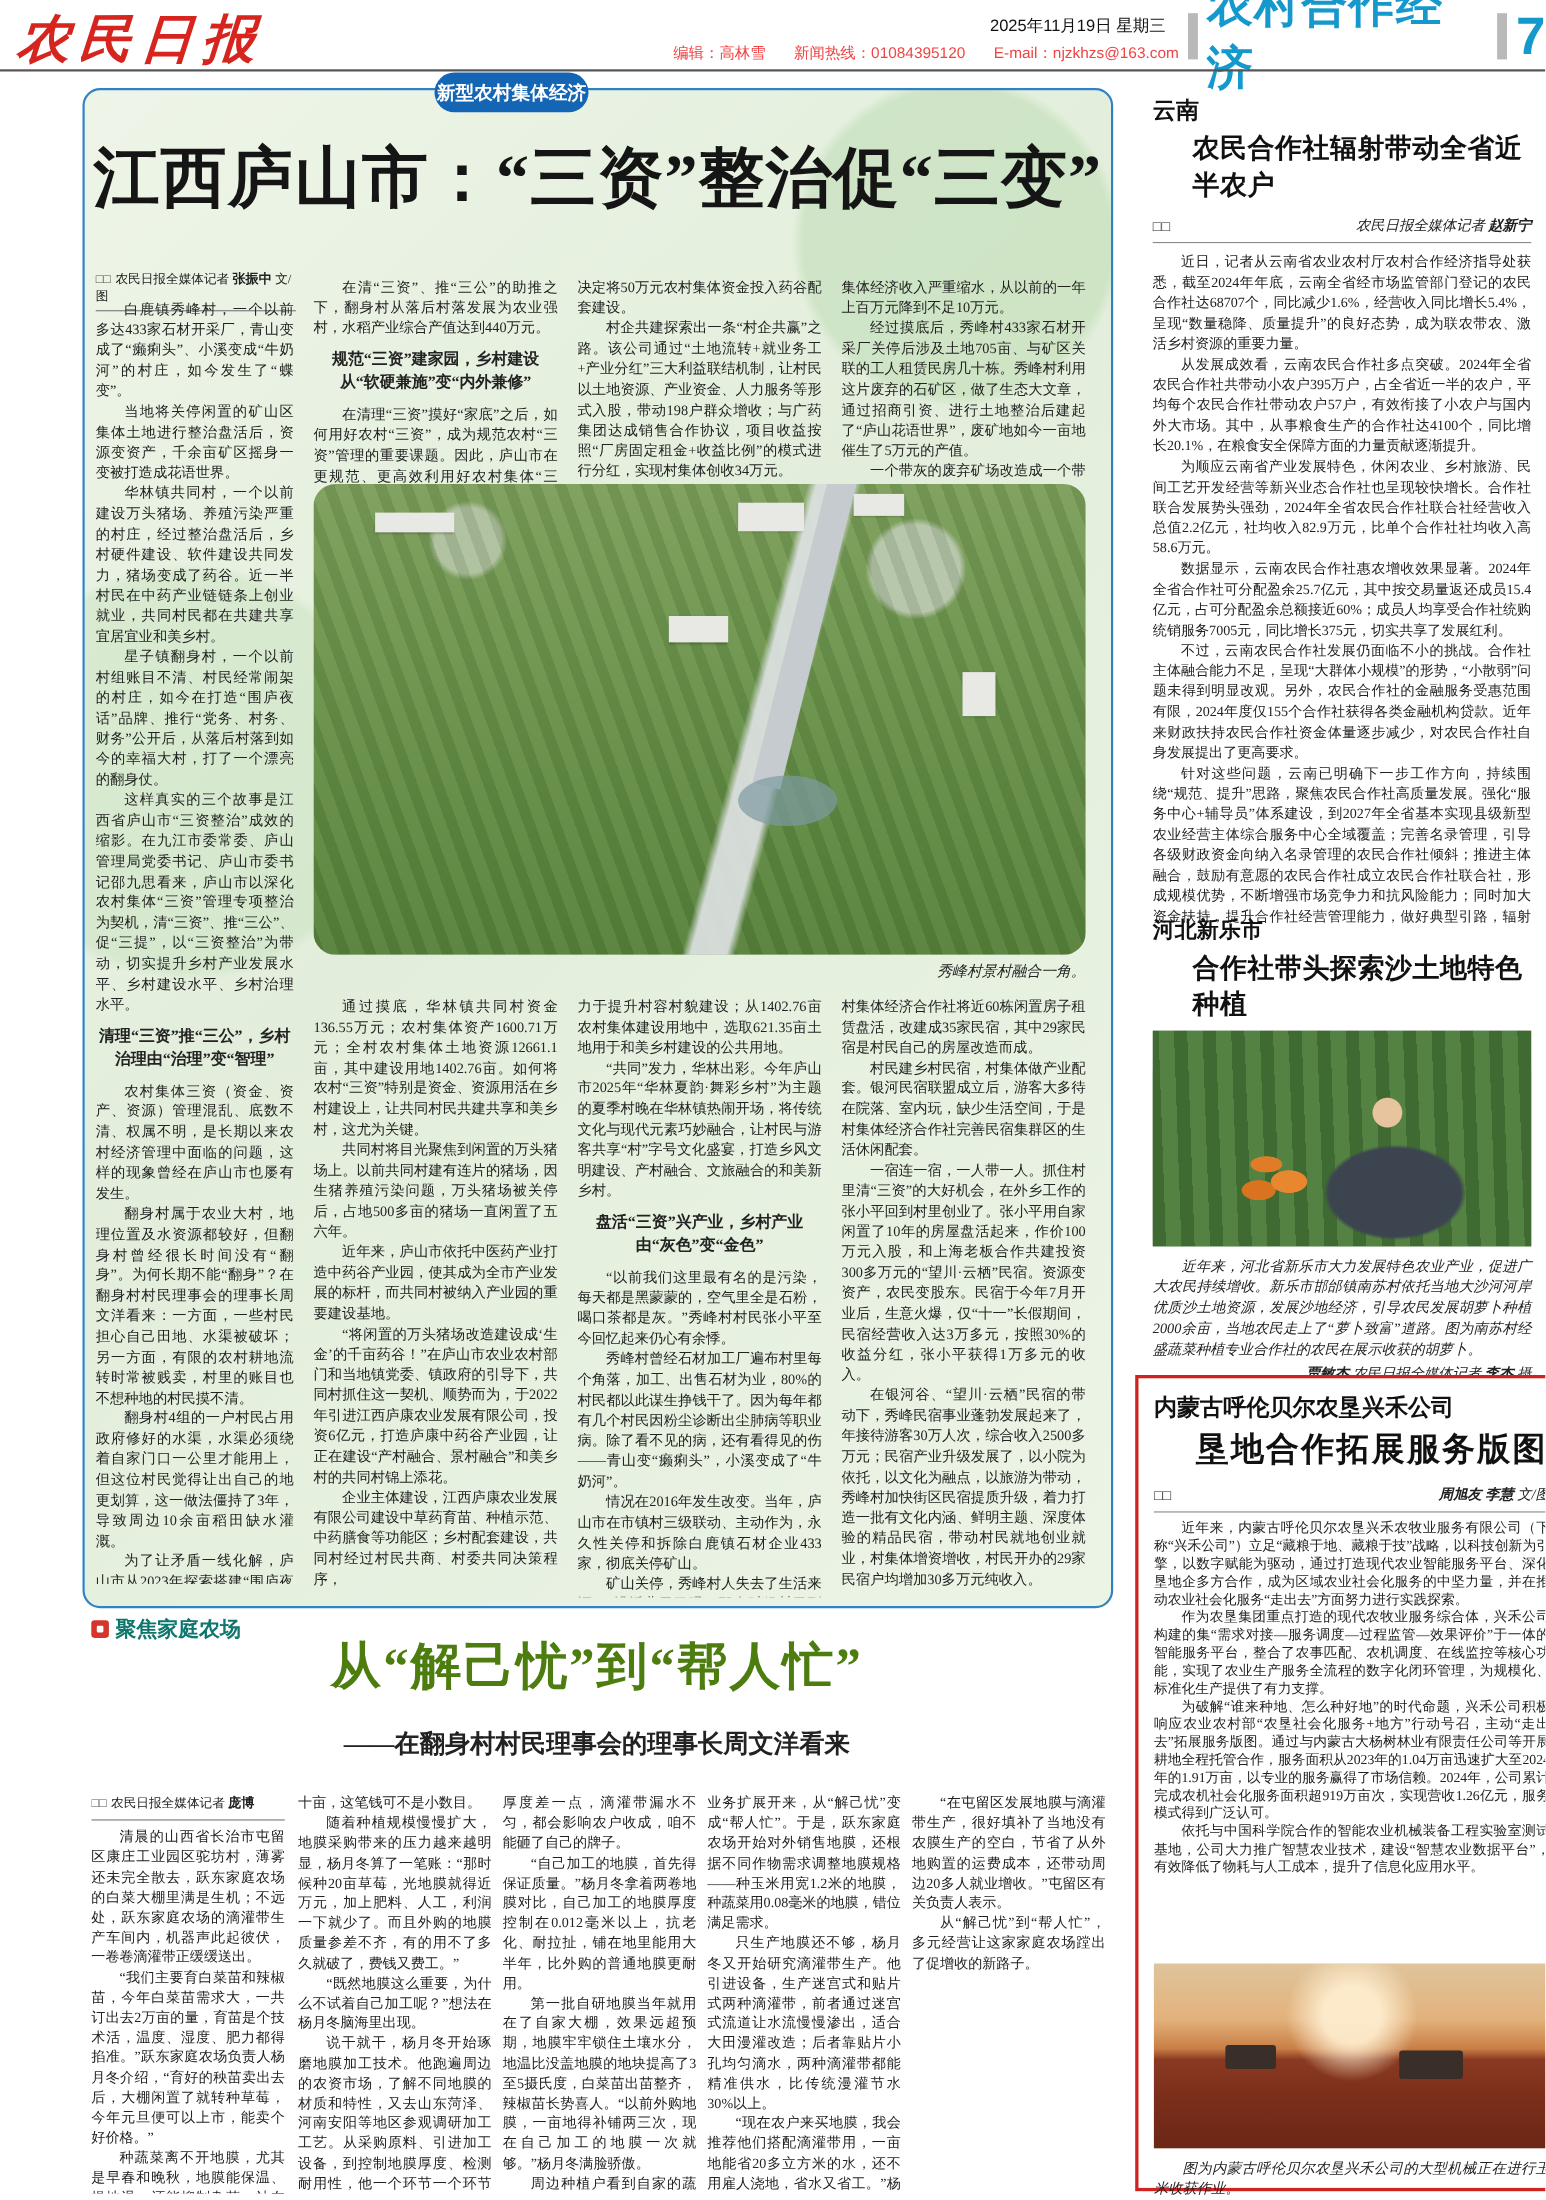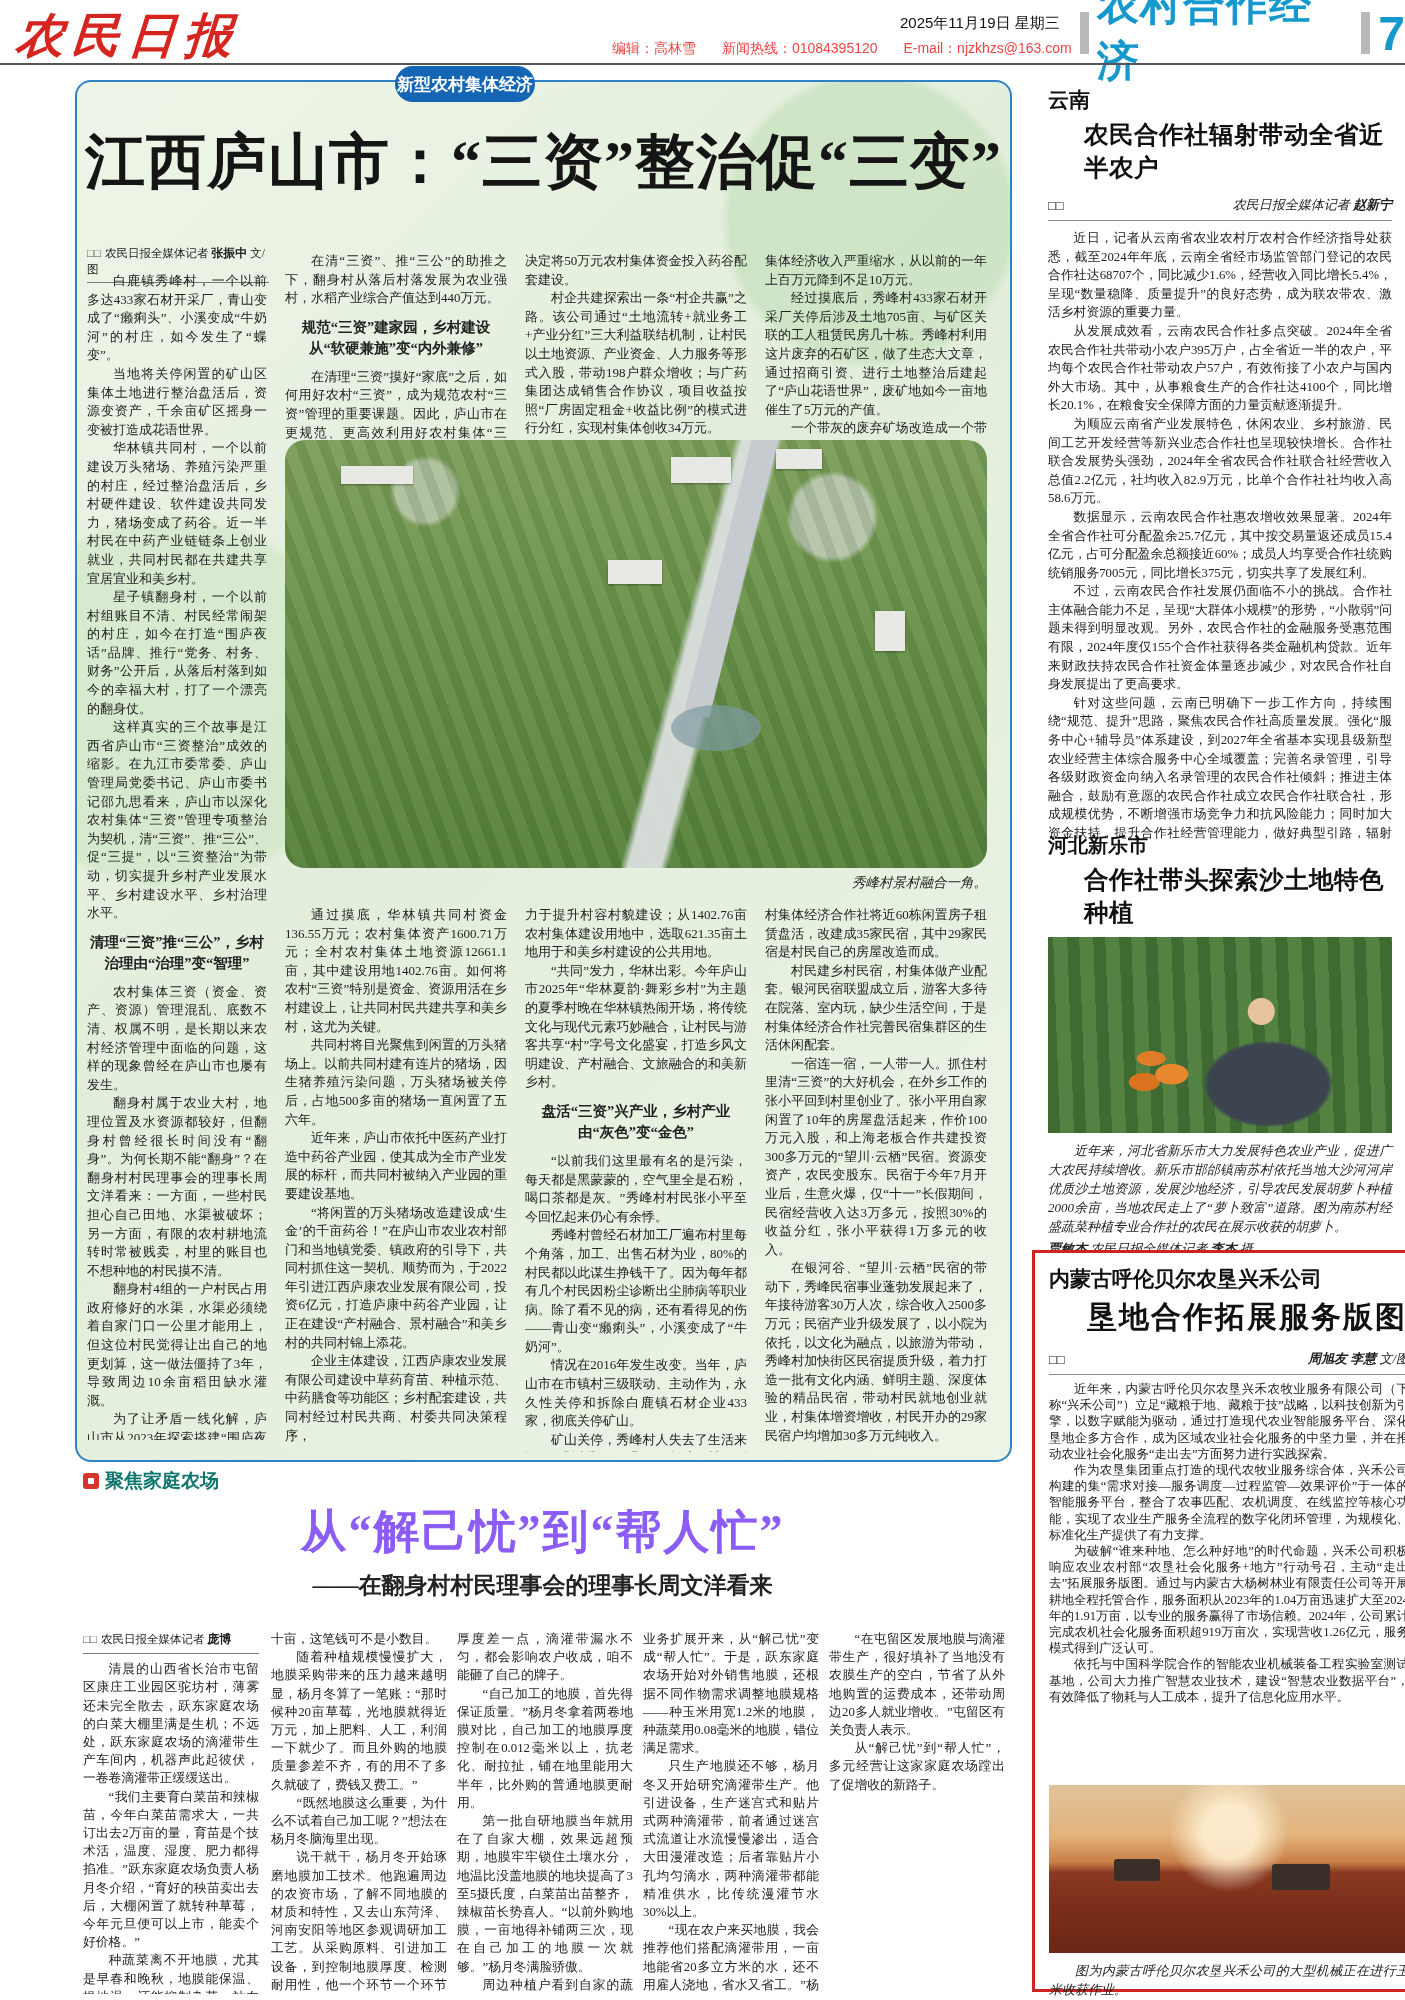--- a/index.html
+++ b/index.html
@@ -73,42 +73,42 @@
         background:
           radial-gradient(circle at 62% 38%, #e8c49e 0 13px, transparent 14px),
           radial-gradient(ellipse at 64% 75%, #3c4450 0 60px, transparent 65px),
           radial-gradient(ellipse at 30% 62%, #e07b28 0 14px, transparent 15px),
           radial-gradient(ellipse at 36% 70%, #e8872e 0 16px, transparent 17px),
           radial-gradient(ellipse at 28% 74%, #d9731f 0 15px, transparent 16px),
           repeating-linear-gradient(88deg, #3f6b33 0 12px, #548242 12px 26px),
           linear-gradient(#9aa79b 0 18%, #476f38 19% 100%);}
   .caption{font-style:italic;font-size:13px;line-height:19px;text-align:justify;margin-top:8px;}
   .caption .ind{text-indent:2em;display:block;}
-  .credit{font-style:italic;font-size:13px;text-align:left;margin-top:4px;}
+  .credit{font-style:italic;font-size:13px;text-align:right;margin-top:4px;}
   .credit b{font-style:italic;}
   
   .redbox{position:absolute;left:1032px;top:1250px;width:394px;height:742px;
           border:3px solid #cf2321;background:#fff;padding:12px 14px 10px 14px;box-sizing:border-box;}
   .redbox .rail-headline{font-size:30px;text-align:center;letter-spacing:2px;}
   .redbox .rail-body{font-size:12.5px;line-height:16.2px;margin-top:6px;height:396px;}
   .harvest-photo{position:relative;margin-top:8px;width:100%;height:168px;overflow:hidden;
         background:
           radial-gradient(circle at 50% 28%, rgba(255,240,210,.9) 0 26px, transparent 60px),
           linear-gradient(#dfc49b 0%, #e3b27c 30%, #c97f46 46%,
                           #8a3a22 52%, #7c2f1a 70%, #6b2715 100%);}
   .harvester{position:absolute;background:#3a2e28;}
   
   .bottom{position:absolute;left:75px;top:1462px;width:935px;height:538px;}
   .focus-kicker{position:absolute;left:8px;top:6px;display:flex;align-items:center;
                 font-family:"Liberation Sans",sans-serif;font-weight:900;font-size:19px;color:#0f766e;}
   .focus-ico{width:16px;height:16px;background:#d5352b;border-radius:3px;margin-right:6px;
              display:inline-block;position:relative;}
   .focus-ico::after{content:"";position:absolute;left:5px;top:5px;width:6px;height:6px;background:#fff;border-radius:1px;}
-  .bottom-headline{position:absolute;left:0;top:39px;width:100%;text-align:center;
-                   font-size:46px;font-weight:900;color:#8b5cf6;letter-spacing:2px;}
+  .bottom-headline{position:absolute;left:0;top:22px;width:100%;text-align:center;
+                   font-size:46px;font-weight:900;color:#4d7c0f;letter-spacing:2px;}
   .bottom-sub{position:absolute;left:0;top:108px;width:100%;text-align:center;
               font-size:23px;font-weight:600;color:#222;}
   .bc{position:absolute;top:168px;width:176px;height:364px;overflow:hidden;
       font-size:12.8px;line-height:18.2px;text-align:justify;}
   .bc1{left:8px;} .bc2{left:196px;} .bc3{left:382px;} .bc4{left:568px;} .bc5{left:754px;}
 </style>
 </head>
 <body>
 
 <div class="page">

